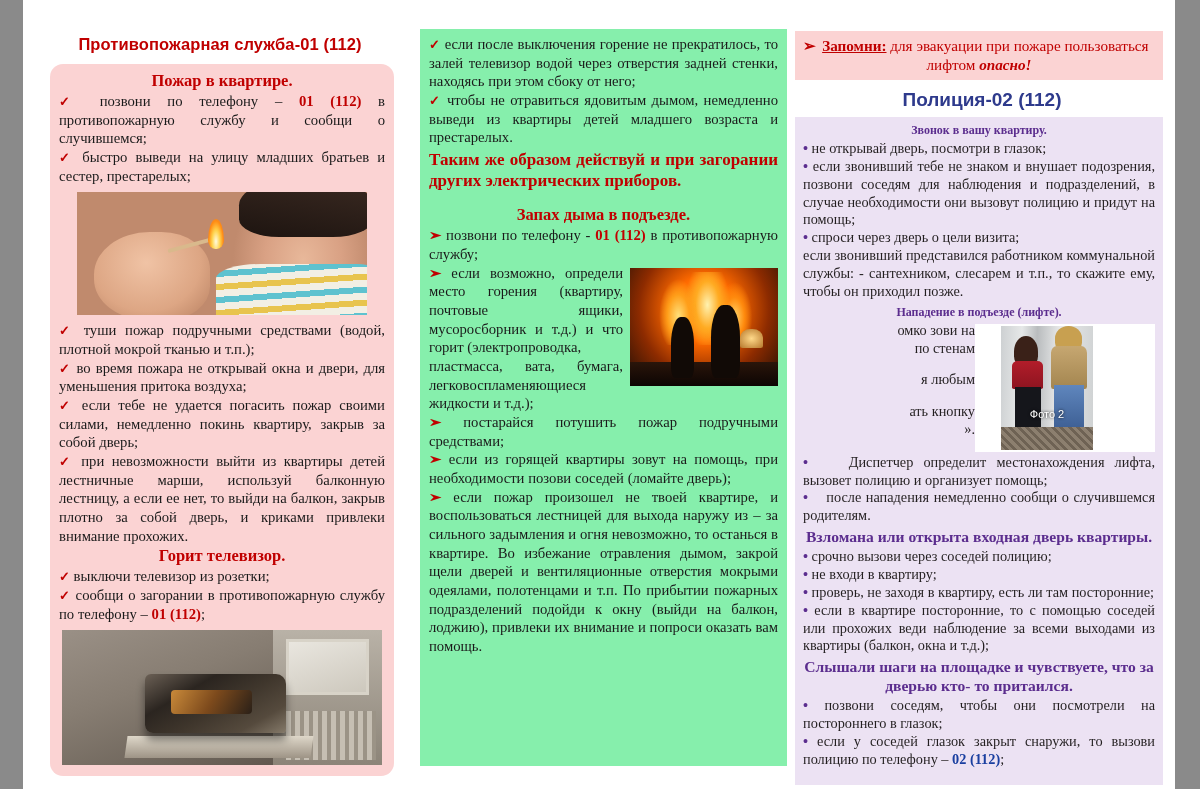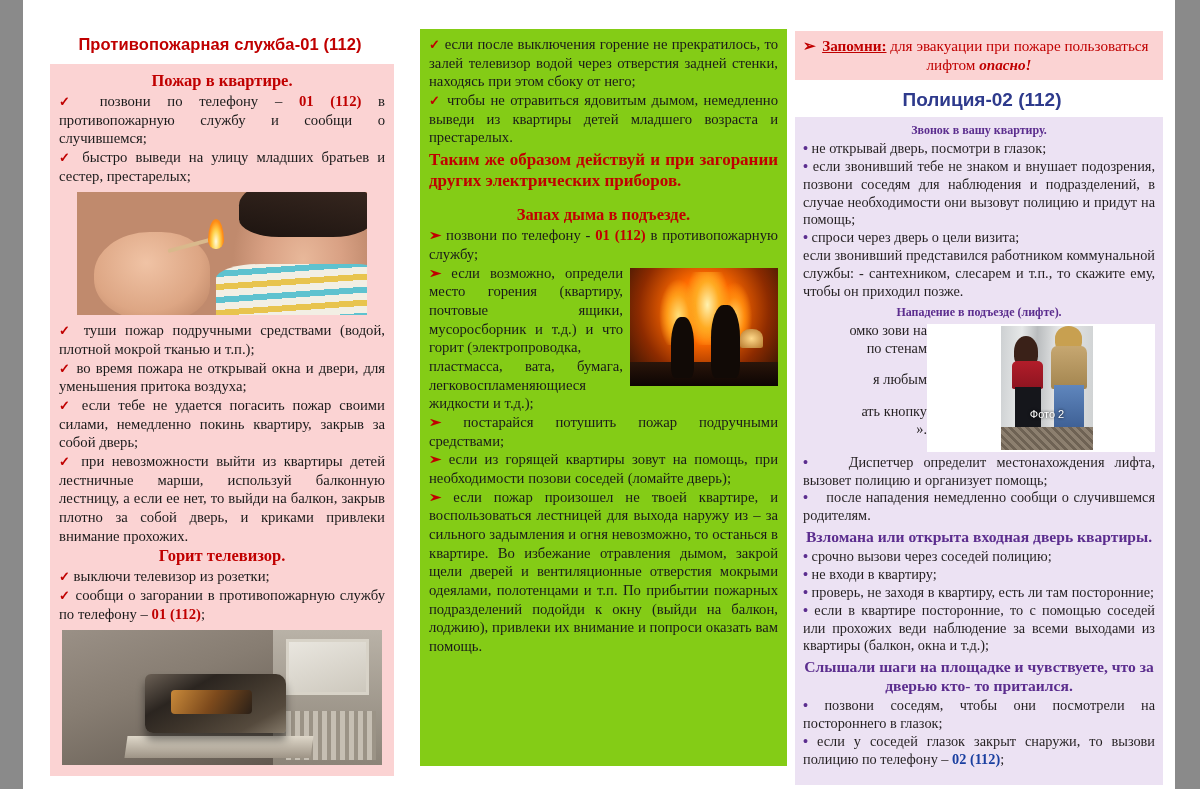--- a/index.html
+++ b/index.html
@@ -38,20 +38,21 @@
     font-weight: bold;
     font-size: 16.5px;
     padding-top: 23px;
     letter-spacing: .1px;
   }
   .pink-box {
     background: #fbd3d3;
     margin: 10px 23px 0 27px;
     padding: 6px 9px 5px 9px;
     min-height: 710px;
+    border-radius: 13px;
   }
   .sub-head {
     text-align: center;
     color: #c00000;
     font-weight: bold;
     font-size: 16.5px;
     margin: 1px 0 1px 0;
     font-family: "Liberation Serif", serif;
   }
   .ptext {
@@ -136,21 +137,21 @@
     border-radius: 4px;
   }
   .pic-tv .table {
     position:absolute; left:20%; bottom:6%; width:58%; height:16%;
     background: linear-gradient(180deg,#ded7c9,#9e9486);
     transform: skewX(-8deg);
   }
 
   
   .mid-box {
-    background: #84cc16;
+    background: #86efac;
     margin: 17px 2px 9px 3px;
     padding: 6px 9px 9px 9px;
     min-height: 737px;
   }
   .bigred {
     color: #c00000;
     font-weight: bold;
     font-size: 17px;
     text-align: justify;
     line-height: 1.24;
@@ -227,21 +228,21 @@
   }
   .dot { color: #5b2d8e; font-weight: bold; }
   .blue { color: #1a3fa0; font-weight: bold; }
   .purple-head {
     color: #5b2d8e; font-weight: bold; text-align: center;
     font-size: 15.6px; line-height: 1.22; margin: 2px 0;
   }
 
   .pic-attack-wrap {
     float: right;
-    width: 228px; height: 128px;
+    width: 180px; height: 128px;
     background: #ffffff;
     margin: 2px 0 2px 0;
     position: relative;
   }
   .pic-attack {
     position: absolute; right: 62px; top: 2px;
     width: 92px; height: 124px;
     overflow: hidden;
     background: linear-gradient(92deg,#cdd0d2 0%,#e6e8e8 22%,#b9bcbe 38%,#e9eaea 62%,#cfd2d3 100%);
   }

